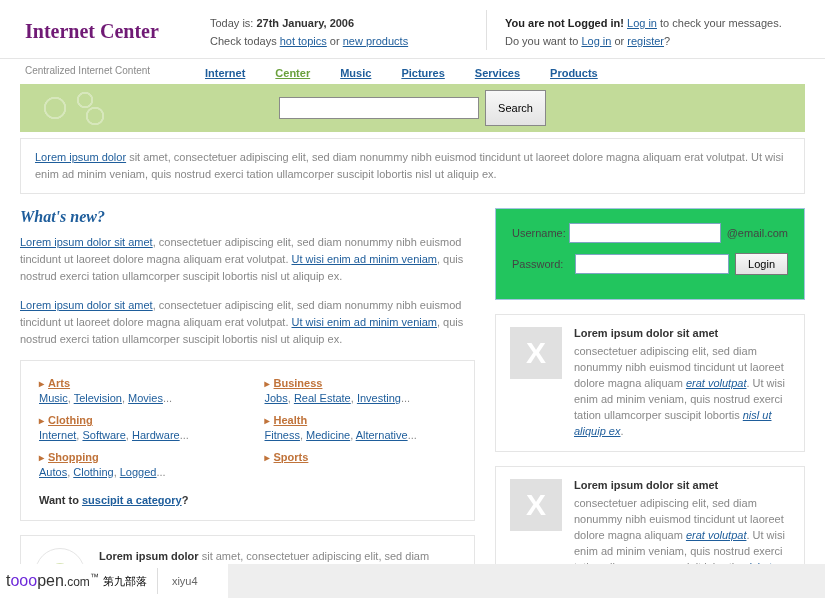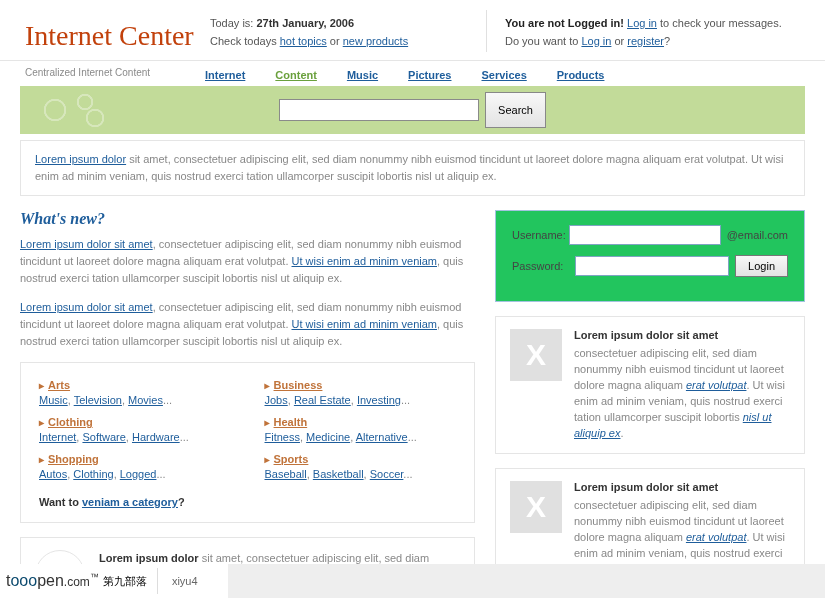--- a/index.html
+++ b/index.html
@@ -2,21 +2,21 @@
 <html><head>
 <meta charset="utf-8">
 <style>
 * { margin:0; padding:0; box-sizing:border-box; }
 body { font-family:Verdana, Arial, sans-serif; font-size:11px; color:#555; background:#fff; width:825px; }
 a { color:#1e5d9b; text-decoration:underline; cursor:pointer;margin-top:8px; }
 
 
 .header { display:flex; padding:10px 20px 8px 25px; border-bottom:1px solid #e5e5e5; }
 .logo-area { width:180px; }
-.logo { font-family:Georgia, serif; font-size:28px; font-weight:normal; color:#c2410c; padding-top:10px; }
+.logo { font-family:Georgia, serif; font-size:20px; font-weight:bold; color:#701a75; padding-top:10px; }
 .date-col { flex:1; padding:4px 10px 0 5px; color:#555; line-height:18px; font-size:11px; }
 .date-col b { color:#333; }
 .vsep { width:1px; background:#e0e0e0; margin:0 18px 0 0; }
 .login-col { width:300px; padding:4px 0 0 0; color:#555; line-height:18px; font-size:11px; }
 .login-col b { color:#222; }
 
 
 .nav { display:flex; align-items:center; padding:0 0 0 25px; height:28px; }
 .nav-left { width:180px; color:#8a8a8a; font-size:10px; visibility:hidden; }
 .nav-tabs { display:flex; gap:30px; }
@@ -83,21 +83,21 @@
 
 
 .bottom-card { border:1px solid #e5e5e5; margin:14px 0 0 0; padding:12px 14px; display:flex; gap:14px; height:48px; overflow:hidden; }
 .qmark { width:50px; height:50px; border:1px solid #e5e5e5; border-radius:50%; display:flex; align-items:center; justify-content:center; color:#d7e4b5; font-size:30px; font-weight:bold; flex-shrink:0; }
 .bottom-card p { color:#888; line-height:16px; }
 .bottom-card b { color:#333; }
 
 
 .footer-strip { position:absolute; left:0; top:564px; height:34px; width:825px; display:flex; align-items:center; background:#fff; }
 .footer-strip .tw { font-family:Arial; font-size:16px; letter-spacing:0; padding-left:6px; color:#333; }
-.footer-strip .tw i { color:#0c4a6e; font-style:normal; }
+.footer-strip .tw i { color:#6d28d9; font-style:normal; }
 .footer-strip .tw sup { font-size:9px; }
 .footer-strip .sm { color:#000; font-size:11px; margin-left:4px; }
 .footer-strip .divider { width:1px; height:26px; background:#ddd; margin:0 10px; }
 .footer-strip .gray { background:#eee; flex:1; height:34px; margin-left:30px; }
 </style>
 </head>
 <body>
 
 <div class="header">
   <div class="logo-area">
@@ -119,21 +119,21 @@
     <div>
       <span>Do you want to </span><a>Log in</a><span> or </span><a>register</a><span>?</span>
     </div>
   </div>
 </div>
 
 <div class="nav">
   <div class="nav-left">Centralized Internet Content</div>
   <div class="nav-tabs" id="nav-tabs">
       <span class="tab-wrap"><a>Internet</a></span>
-      <span class="tab-wrap active"><a class="active">Content</a></span>
+      <span class="tab-wrap active"><a class="active">Center</a></span>
       <span class="tab-wrap"><a>Music</a></span>
       <span class="tab-wrap"><a>Pictures</a></span>
       <span class="tab-wrap"><a>Services</a></span>
       <span class="tab-wrap"><a>Products</a></span>
     </div>
 </div>
 <div style="margin:-22px 0 8px 25px;color:#8a8a8a;font-size:10px;">Centralized Internet Content</div>
 
 <div class="searchbar">
   <input class="search-input" type="text" style="">
@@ -161,25 +161,24 @@
             <div class="cat-links"><a>Internet</a>, <a>Software</a>, <a>Hardware</a>...</div>
             <div class="cat-head"><a>Shopping</a></div>
             <div class="cat-links"><a>Autos</a>, <a>Clothing</a>, <a>Logged</a>...</div>
           </div>
         <div class="cat-col" id="cat-right">
             <div class="cat-head"><a>Business</a></div>
             <div class="cat-links"><a>Jobs</a>, <a>Real Estate</a>, <a>Investing</a>...</div>
             <div class="cat-head"><a>Health</a></div>
             <div class="cat-links"><a>Fitness</a>, <a>Medicine</a>, <a>Alternative</a>...</div>
             <div class="cat-head"><a>Sports</a></div>
-            <div class="cat-links"><a>Baseball</a>, <a>Basketball</a>, <a>Soccer</a>...</div>
           </div>
       </div>
       <div class="suggest">
-        <span>Want to </span><a>veniam a category</a><span>?</span>
+        <span>Want to </span><a>suscipit a category</a><span>?</span>
       </div>
     </div>
 
     <div class="bottom-card">
       <div class="qmark">?</div>
       <p><b>Lorem ipsum dolor</b><span> sit amet, consectetuer adipiscing elit, sed diam nonummy nibh euismod tincidunt ut laoreet dolore magna aliquam erat</span></p>
     </div>
   </div>
 
   <div class="col-right">

